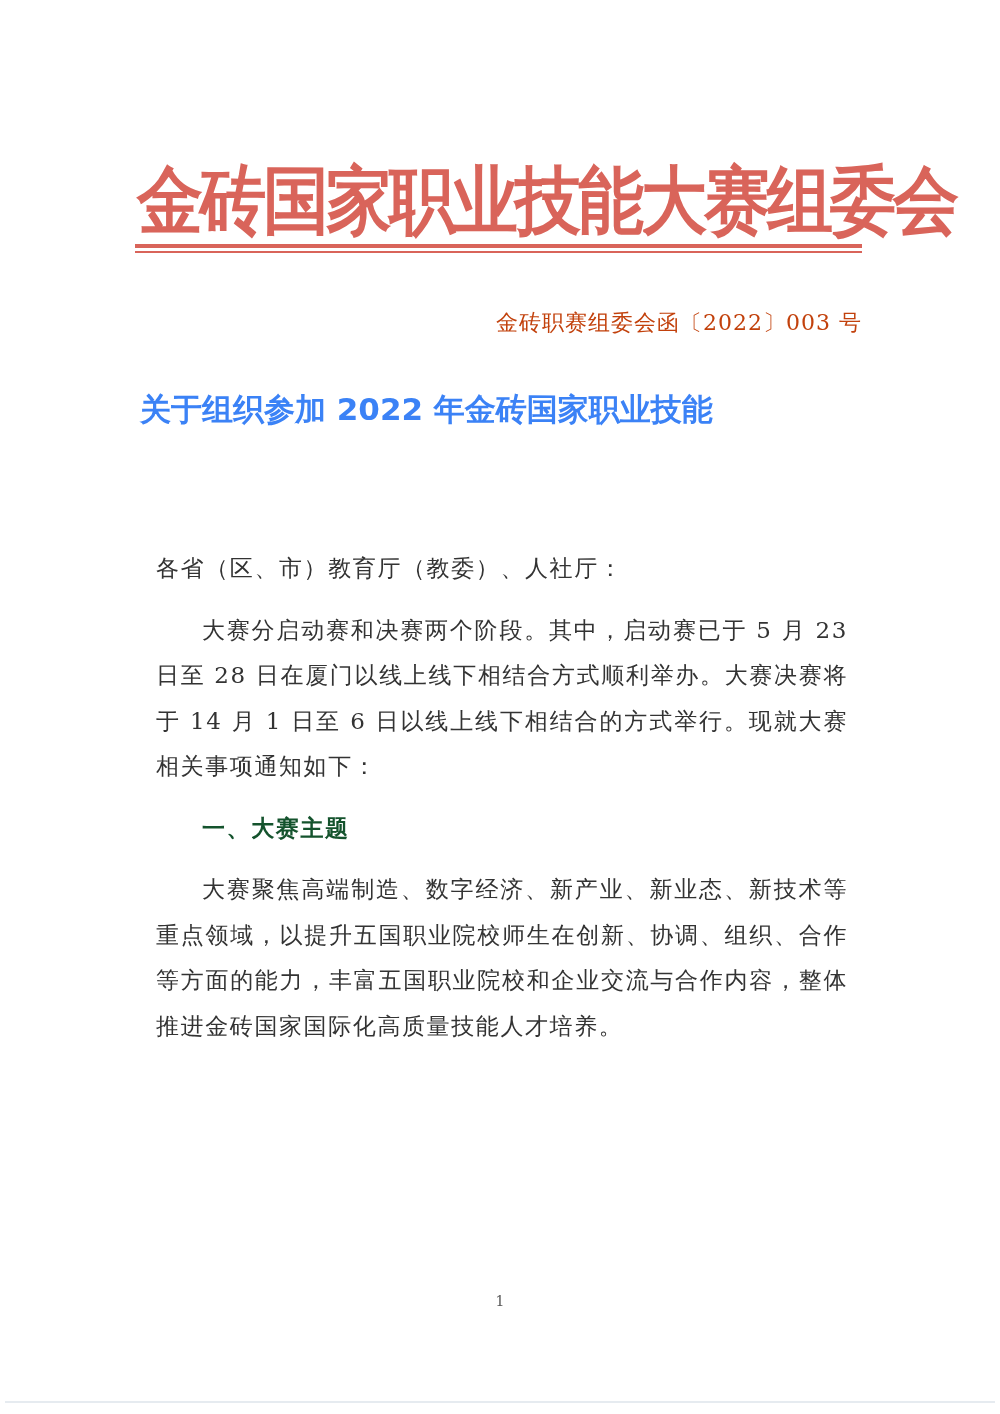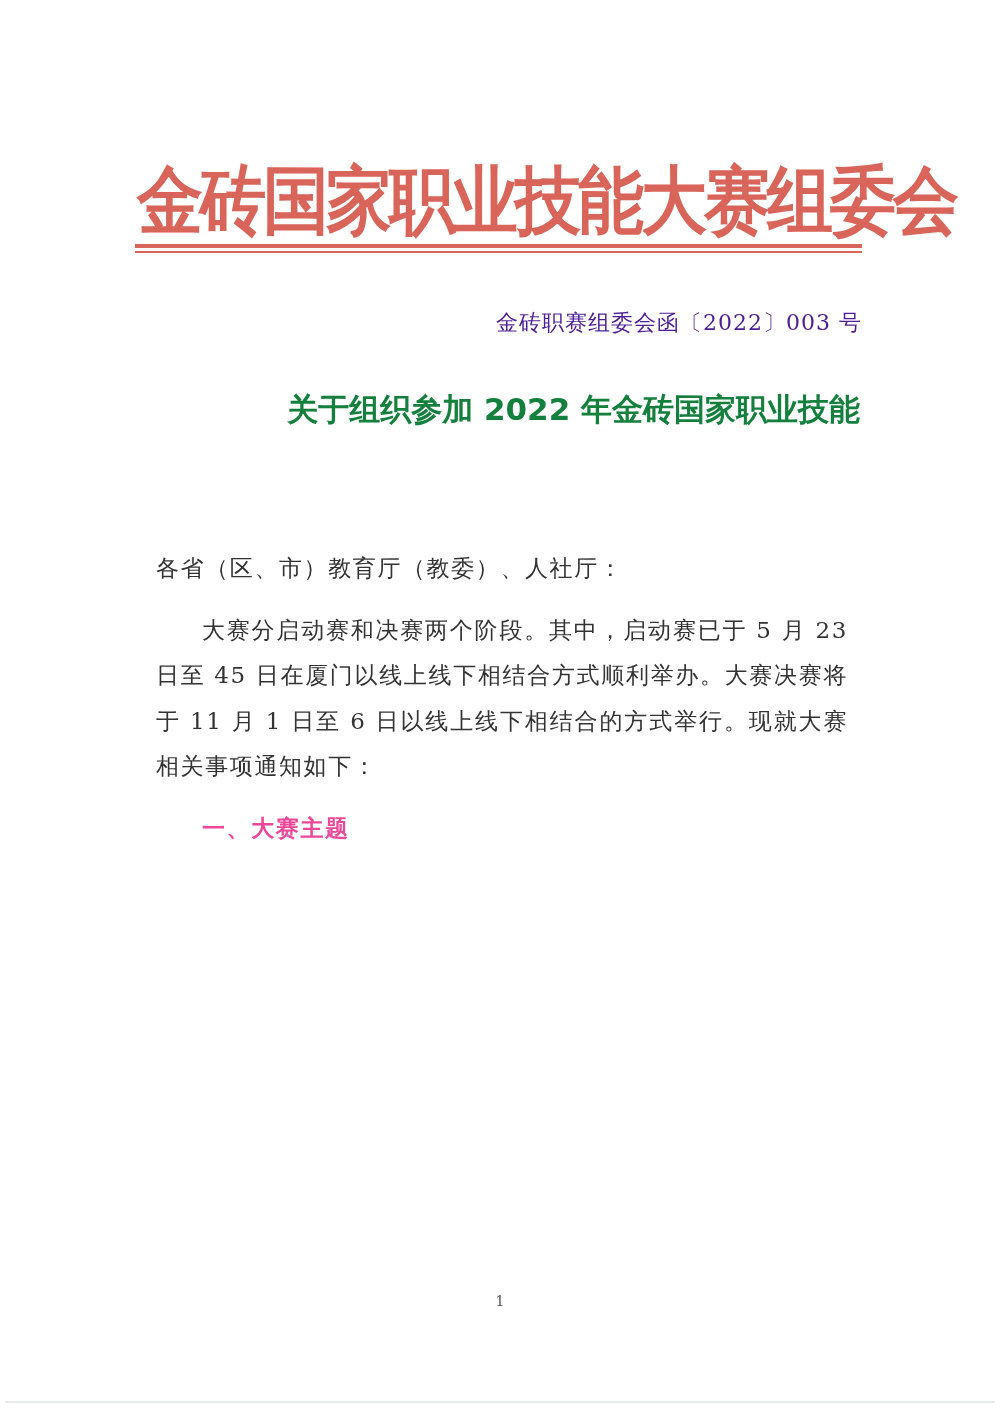--- a/index.html
+++ b/index.html
@@ -31,53 +31,53 @@
       background: #d9645a;
     }
     .rule-thin {
       position: absolute; left: 135px; top: 251px; width: 727px; height: 1.5px;
       background: #d9645a;
     }
 
     .ref-number {
       position: absolute; right: 138px; top: 306px;
       font-size: 22px; line-height: 34px;
-      color: #4c1d95;
+      color: #c2410c;
       letter-spacing: 1px;
       white-space: nowrap;
     }
 
     .doc-title {
       position: absolute; left: 140px; top: 385px; width: 720px;
-      text-align: right;
+      text-align: left;
       font-family: "DejaVu Sans", "Liberation Sans", sans-serif;
       font-weight: bold;
       font-size: 31px;
       line-height: 48px;
-      color: #15803d;
+      color: #3b82f6;
     }
     .doc-title div { white-space: nowrap; }
 
     .body-text {
       position: absolute; left: 140px; top: 530px; width: 724px;
       font-size: 23px;
       line-height: 45.5px;
       color: #333333;
       letter-spacing: 1.6px;
       text-align: justify;
     }
     .body-text p { margin: 16px; }
     .body-text .indent { text-indent: 2em; }
     .body-text .salutation { text-indent: 0; }
     .section-heading {
       margin: 0;
       text-indent: 2em;
       font-family: "DejaVu Sans", "Liberation Sans", sans-serif;
       font-weight: bold;
-      color: #ec4899;
+      color: #14532d;
     }
 
     .page-number {
       position: absolute; left: 0; width: 1000px; top: 1293px;
       text-align: center;
       font-size: 14px;
       color: #555555;
     }
     .bottom-edge {
       position: absolute; left: 5px; top: 1401px; width: 990px; height: 2px;
@@ -94,19 +94,20 @@
   <div class="rule-thin"></div>
 
   <div class="ref-number">金砖职赛组委会函〔2022〕003 号</div>
 
   <div class="doc-title">
     <div>关于组织参加 2022 年金砖国家职业技能</div>
   </div>
 
   <div class="body-text">
     <p class="salutation">各省（区、市）教育厅（教委）、人社厅：</p>
-    <p class="indent">大赛分启动赛和决赛两个阶段。其中，启动赛已于 5 月 23 日至 45 日在厦门以线上线下相结合方式顺利举办。大赛决赛将于 11 月 1 日至 6 日以线上线下相结合的方式举行。现就大赛相关事项通知如下：</p>
+    <p class="indent">大赛分启动赛和决赛两个阶段。其中，启动赛已于 5 月 23 日至 28 日在厦门以线上线下相结合方式顺利举办。大赛决赛将于 14 月 1 日至 6 日以线上线下相结合的方式举行。现就大赛相关事项通知如下：</p>
     <p class="section-heading">一、大赛主题</p>
+    <p class="indent">大赛聚焦高端制造、数字经济、新产业、新业态、新技术等重点领域，以提升五国职业院校师生在创新、协调、组织、合作等方面的能力，丰富五国职业院校和企业交流与合作内容，整体推进金砖国家国际化高质量技能人才培养。</p>
   </div>
 
   <div class="page-number">1</div>
   <div class="bottom-edge"></div>
 </div>
 
 </body></html>

